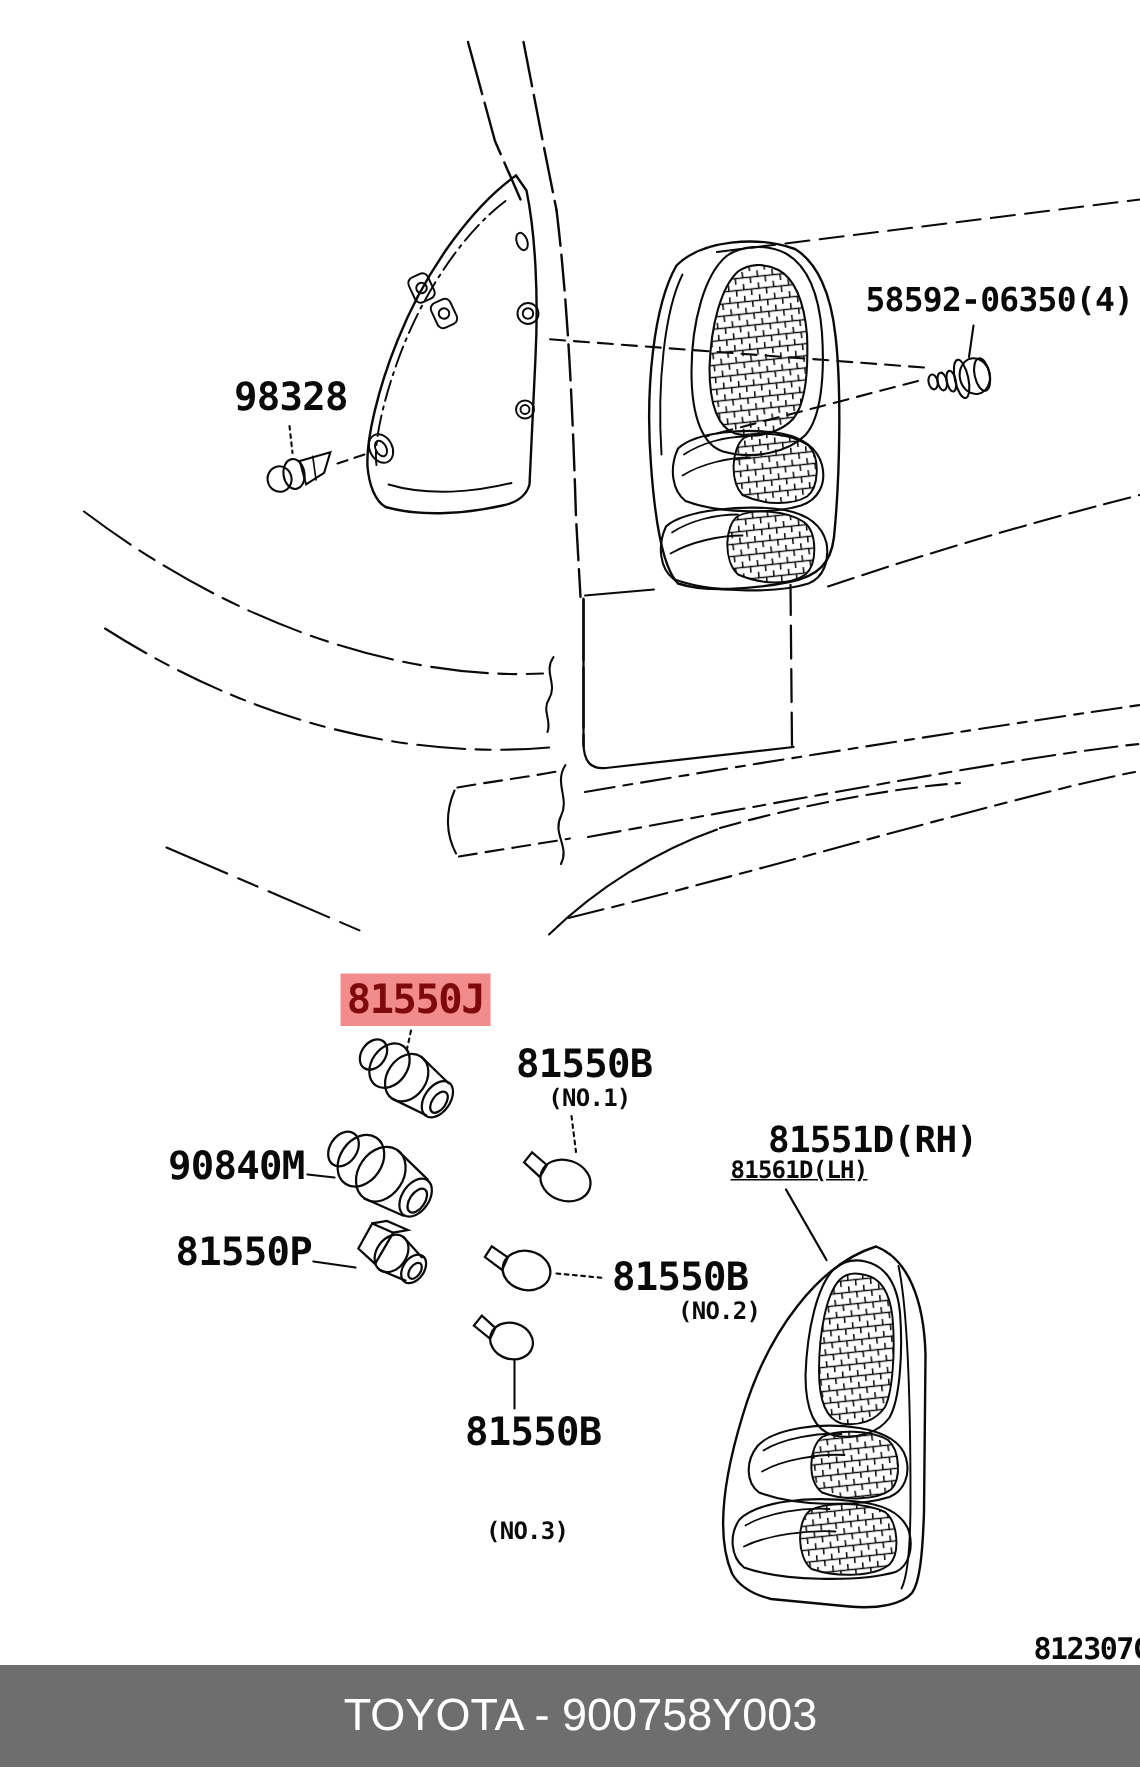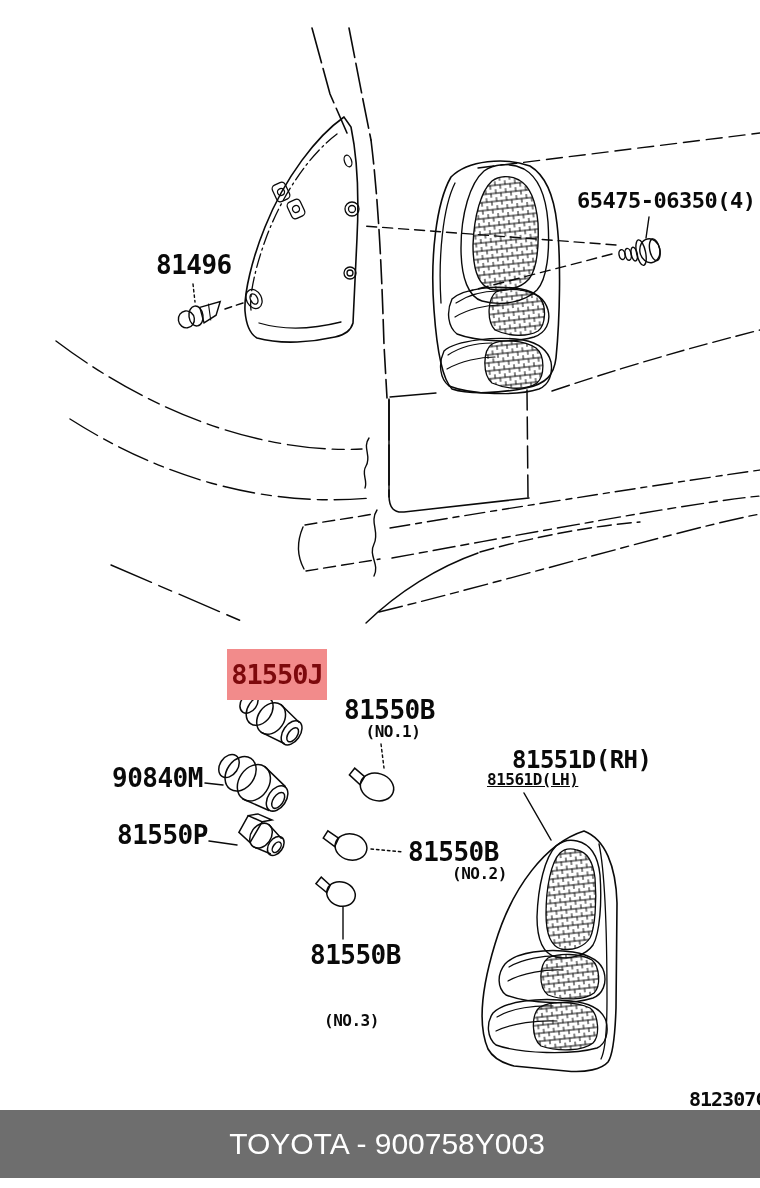--- a/index.html
+++ b/index.html
@@ -11,21 +11,21 @@
   }
   *{box-sizing:border-box;margin:0;padding:0;}
   html,body{width:760px;height:1188px;background:#ffffff;overflow:hidden;}
   #stage{position:relative;width:760px;height:1188px;background:#ffffff;
          font-family:"DejaVu Sans Mono","Liberation Mono",monospace;}
   svg{position:absolute;left:0;top:0;}
   .plabel{position:absolute;font-weight:bold;color:var(--ink);line-height:1.04;
           letter-spacing:-0.5px;white-space:nowrap;cursor:pointer;}
   .plabel .main{display:block;font-size:26px;}
   .plabel .sub{display:block;font-size:16px;font-weight:bold;}
-  .hl{position:absolute;left:227px;top:649px;width:100px;height:51px;
+  .hl{position:absolute;left:227px;top:649px;width:100px;height:35px;
       background:var(--hl-bg);color:var(--hl-text);font-size:27px;font-weight:bold;
       display:flex;align-items:center;justify-content:center;letter-spacing:-1px;
       cursor:pointer;}
   .figcode{position:absolute;left:689px;top:1087px;width:71px;height:24px;
       overflow:hidden;font-size:20px;font-weight:bold;color:var(--ink);
       letter-spacing:-1px;white-space:nowrap;}
   .footer{position:absolute;left:0;top:1110px;width:760px;height:68px;
       background:var(--footer-bg);color:var(--footer-text);
       display:flex;align-items:center;justify-content:center;gap:50px;
       padding-left:14px;font-family:"Liberation Sans",sans-serif;font-size:30px;}
@@ -210,25 +210,25 @@
       <path d="M505,964 C497,974 497,988 506,995 C530,1004 571,1005 593,998 C603,994 607,983 604,972 C601,961 590,955 573,952 C547,948 516,952 505,964 Z" stroke-width="1.4"></path>
       <path d="M548,958 C539,965 538,987 548,995 C564,1001 585,1000 594,993 C601,986 600,967 592,960 C580,953 558,953 548,958 Z" fill="url(#hatch)" stroke-width="1.3"></path>
       <path d="M509,967 C522,959 545,955 561,956 M508,981 C522,973 547,969 563,970" stroke-width="1.2"></path>
       <path d="M493,1013 C486,1023 487,1038 496,1045 C521,1054 572,1055 597,1048 C606,1044 609,1032 606,1021 C602,1009 590,1003 571,1001 C539,997 505,1001 493,1013 Z" stroke-width="1.4"></path>
       <path d="M540,1007 C531,1014 531,1038 541,1046 C559,1052 583,1051 593,1043 C600,1036 599,1015 590,1008 C575,1001 551,1001 540,1007 Z" fill="url(#hatch)" stroke-width="1.3"></path>
       <path d="M497,1017 C512,1008 536,1005 553,1006 M496,1031 C512,1023 539,1020 557,1021" stroke-width="1.2"></path>
     </g>
   </svg>
 
   <div class="plabel" style="left:156px;top:252px;">
-    <span class="main">81496</span>
+    <span class="main">98328</span>
   </div>
 
   <div class="plabel" style="left:577px;top:190px;">
-    <span class="main" style="font-size:22px;">65475-06350(4)</span>
+    <span class="main" style="font-size:22px;">58592-06350(4)</span>
   </div>
 
   <div class="hl">
     <span>81550J</span>
   </div>
 
   <div class="plabel" style="left:344px;top:697px;">
     <span class="main">81550B</span>
     <span class="sub" style="margin-left:7px;text-align:center;">(NO.1)</span>
   </div>

